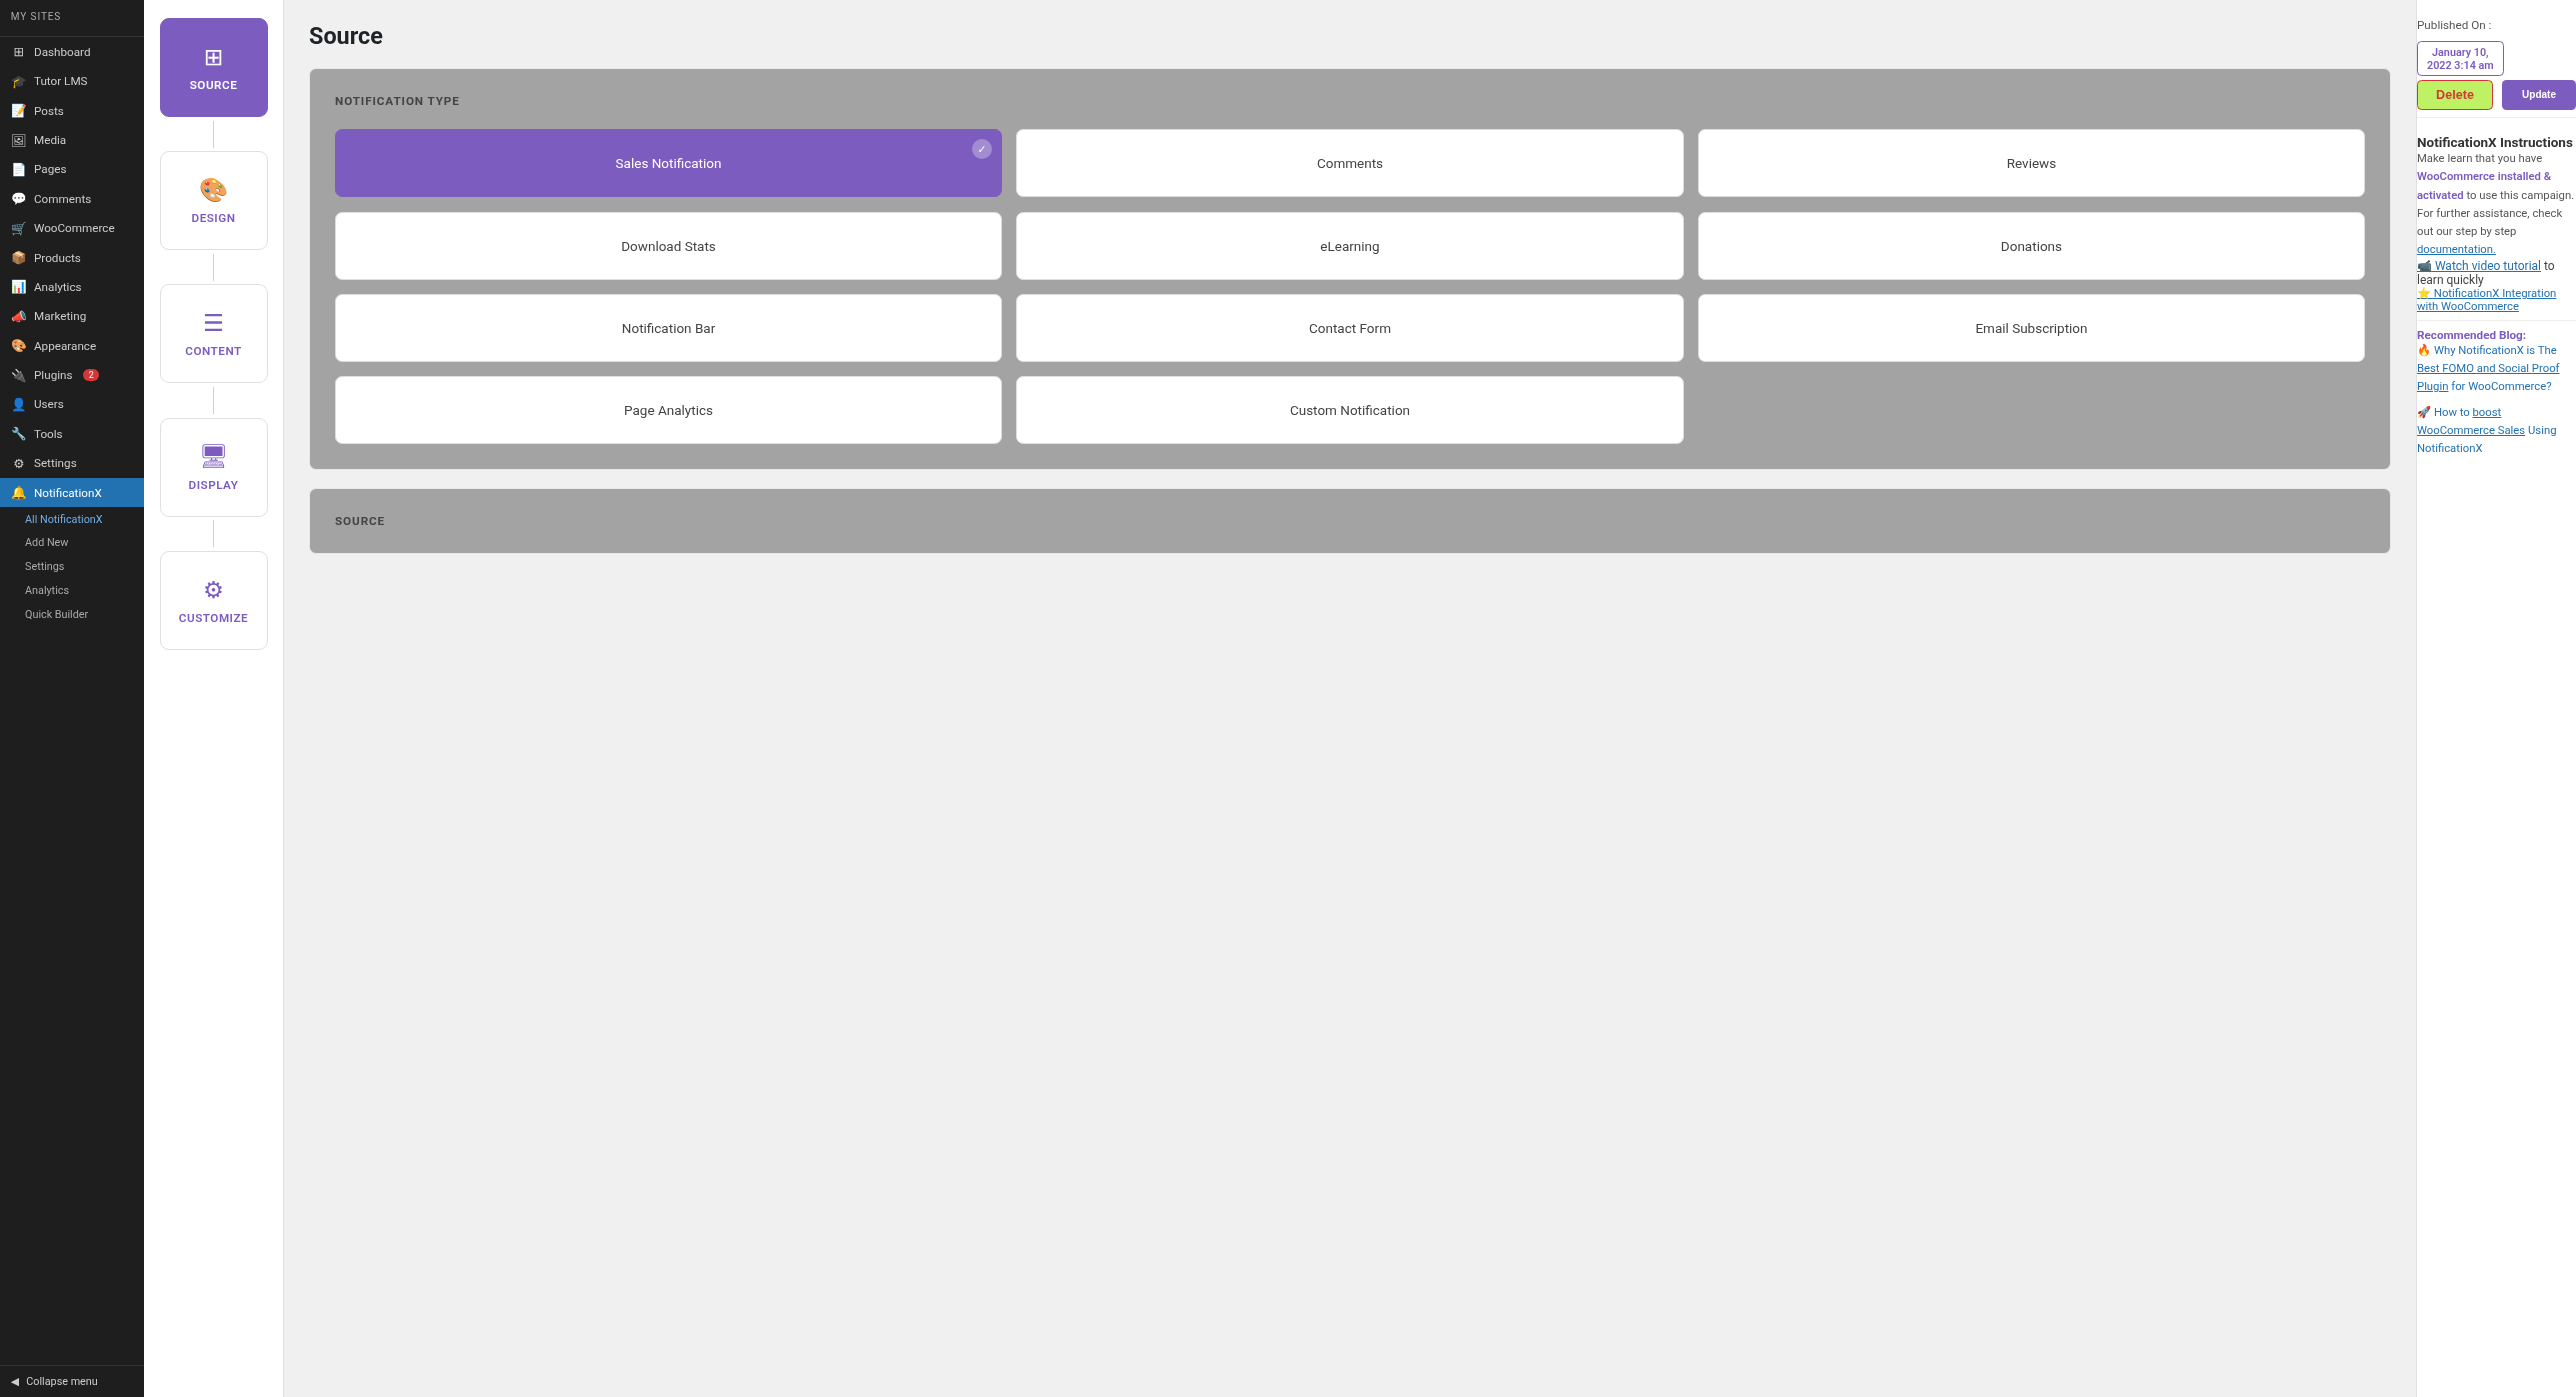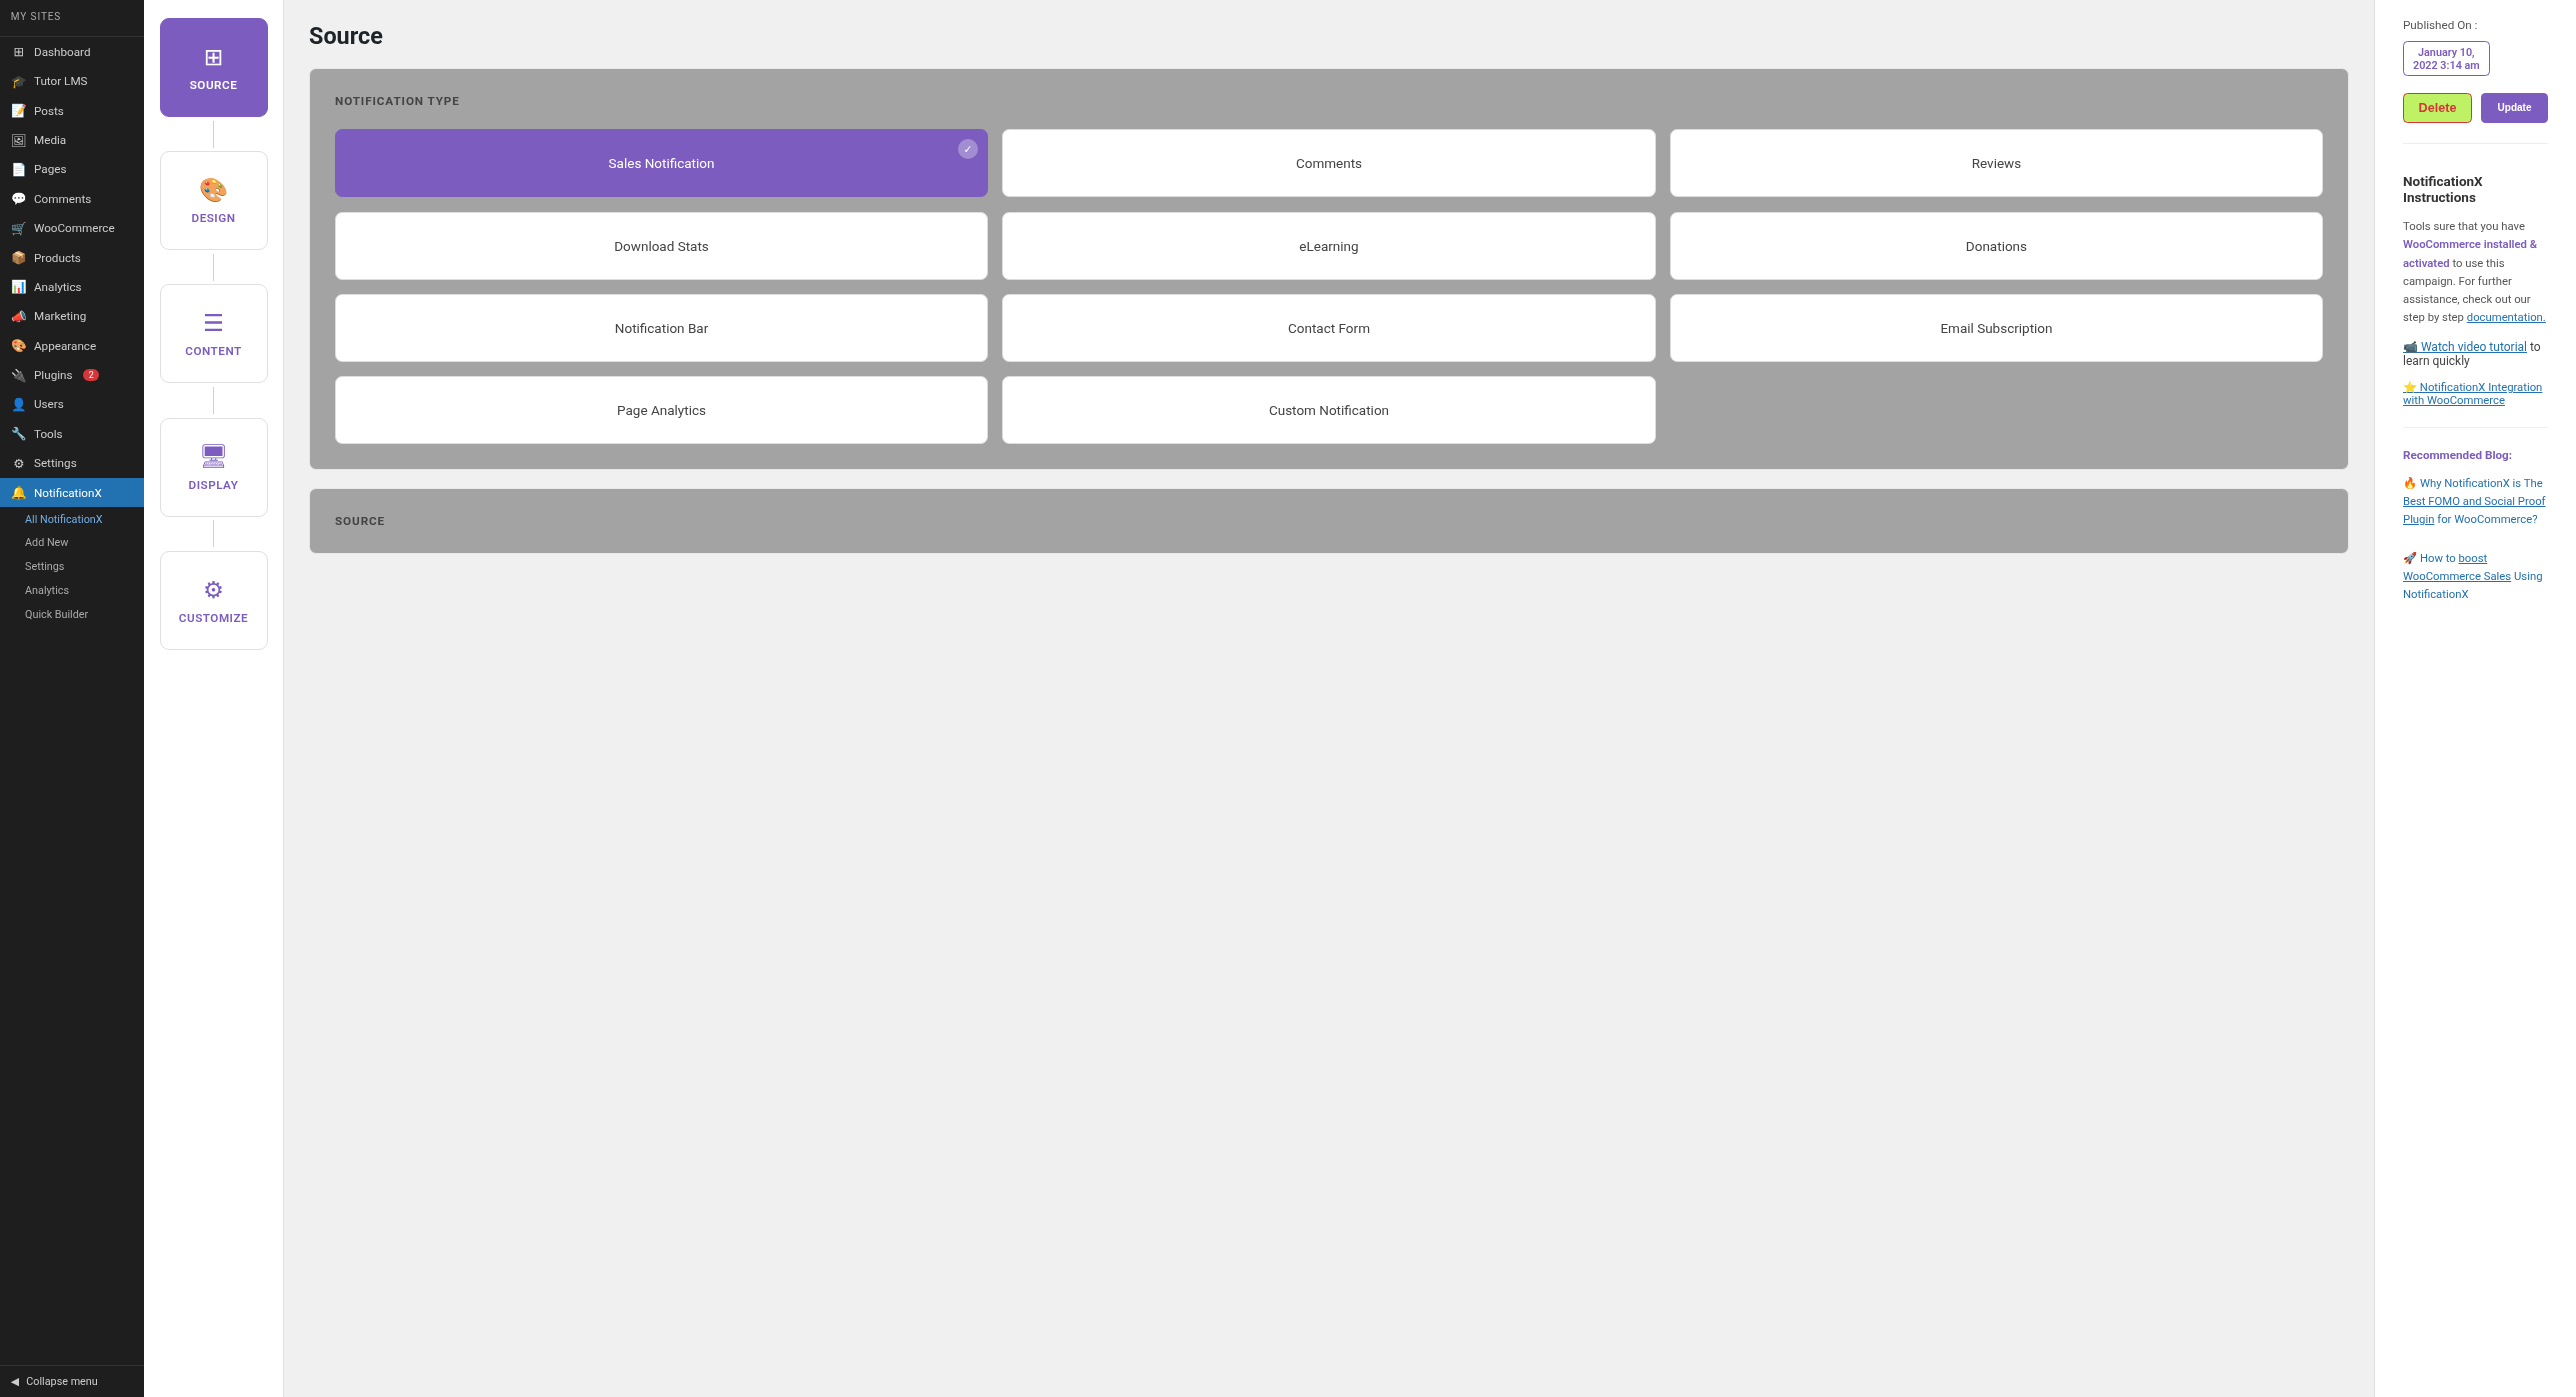--- a/index.html
+++ b/index.html
@@ -152,27 +152,27 @@
       background: rgba(255,255,255,0.3);
       border-radius: 50%;
       display: flex;
       align-items: center;
       justify-content: center;
       font-size: 10.8px;
     }
 
     
     #right-panel {
-      width: 202px;
+      width: 160px;
       background: #fff;
       border-left: 0.9px solid #e0e0e0;
-      padding: 18px 28px;
+      padding: 18px 0;
       display: flex;
       flex-direction: column;
-      gap: 13px;
+      gap: 0;
       overflow-y: auto;
       font-size: 11.7px;
       color: #444;
     }
     .published-on-label { color: #555; font-size: 11.7px; }
     .published-on-date {
       background: #fff;
       border: 0.9px solid #7c5cbf;
       border-radius: 4.5px;
       padding: 3.6px 9px;
@@ -429,21 +429,21 @@
     <div class="action-buttons">
       <button class="btn-delete">Delete</button>
       <button class="btn-update">Update</button>
     </div>
 
     <div class="divider"></div>
 
     <div class="instructions-title">NotificationX Instructions</div>
 
     <div class="instructions-text">
-      <span>Tools sure that you have</span>
+      <span>Make learn that you have</span>
       <span class="link-purple">WooCommerce installed &amp; activated</span>
       <span>to use this campaign. For further assistance, check out our step by step</span>
       <span class="link">documentation.</span>
     </div>
 
     <div style="font-size:12px;">
       <span class="link">📹 Watch video tutorial</span>
       <span>to learn quickly</span>
     </div>
 

